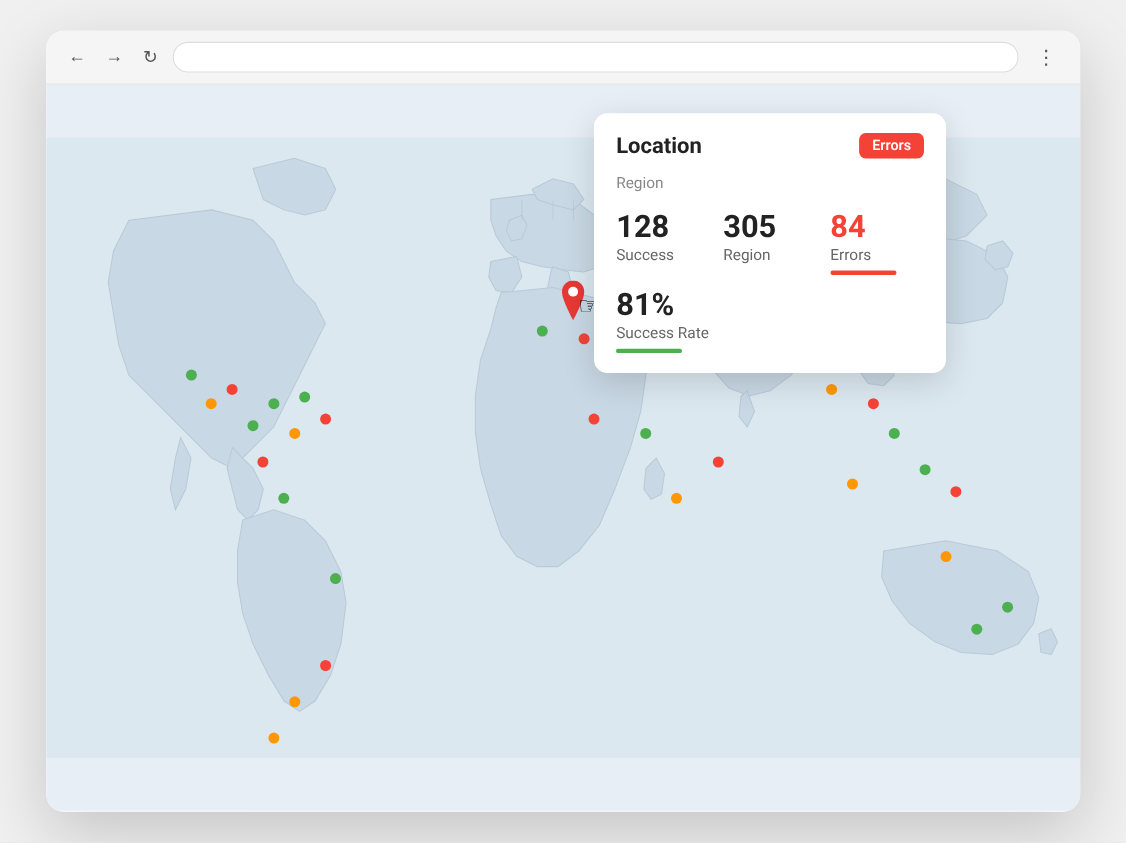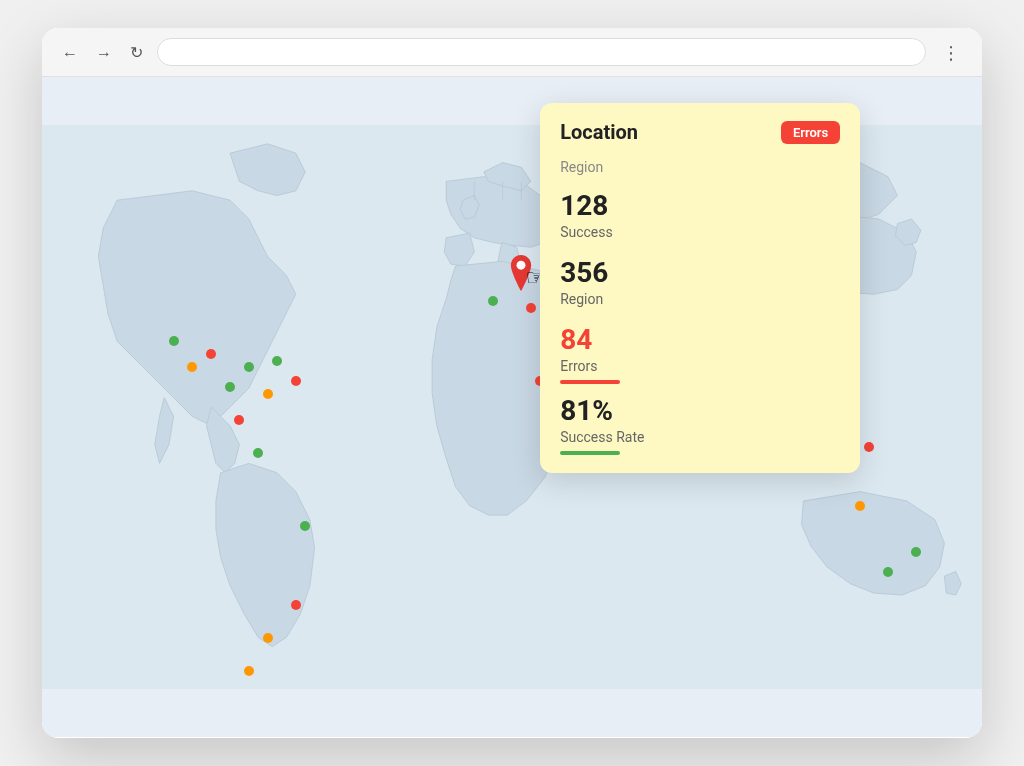--- a/index.html
+++ b/index.html
@@ -106,21 +106,21 @@
     .cursor-hand {
       position: absolute;
       font-size: 22px;
       transform: translate(-10px, 10px);
       pointer-events: none;
     }
 
     
     .tooltip-popup {
       position: absolute;
-      background: #fef9c3;
+      background: #ffffff;
       border-radius: 12px;
       box-shadow: 0 8px 30px rgba(0,0,0,0.15);
       padding: 18px 20px;
       width: 320px;
       z-index: 100;
     }
 
     .tooltip-header {
       display: flex;
       justify-content: space-between;
@@ -145,21 +145,21 @@
       background: #F44336;
       color: #fff;
       font-size: 13px;
       font-weight: 600;
       padding: 4px 12px;
       border-radius: 6px;
     }
 
     .stats-grid {
       display: grid;
-      grid-template-columns: 1fr;
+      grid-template-columns: 1fr 1fr 1fr;
       gap: 12px;
     }
 
     .stat-cell {
       padding: 0;
     }
 
     .stat-value {
       font-size: 28px;
       font-weight: 700;
@@ -309,21 +309,21 @@
       </div>
 
       <div class="stats-grid">
 
         <div class="stat-cell">
           <div class="stat-value normal">128</div>
           <div class="stat-label">Success</div>
         </div>
 
         <div class="stat-cell">
-          <div class="stat-value normal">356</div>
+          <div class="stat-value normal">305</div>
           <div class="stat-label">Region</div>
         </div>
 
         <div class="stat-cell">
           <div class="stat-value error-color">84</div>
           <div class="stat-label">Errors</div>
           <div class="stat-bar red-bar"></div>
         </div>
 
         <div class="stat-cell">

